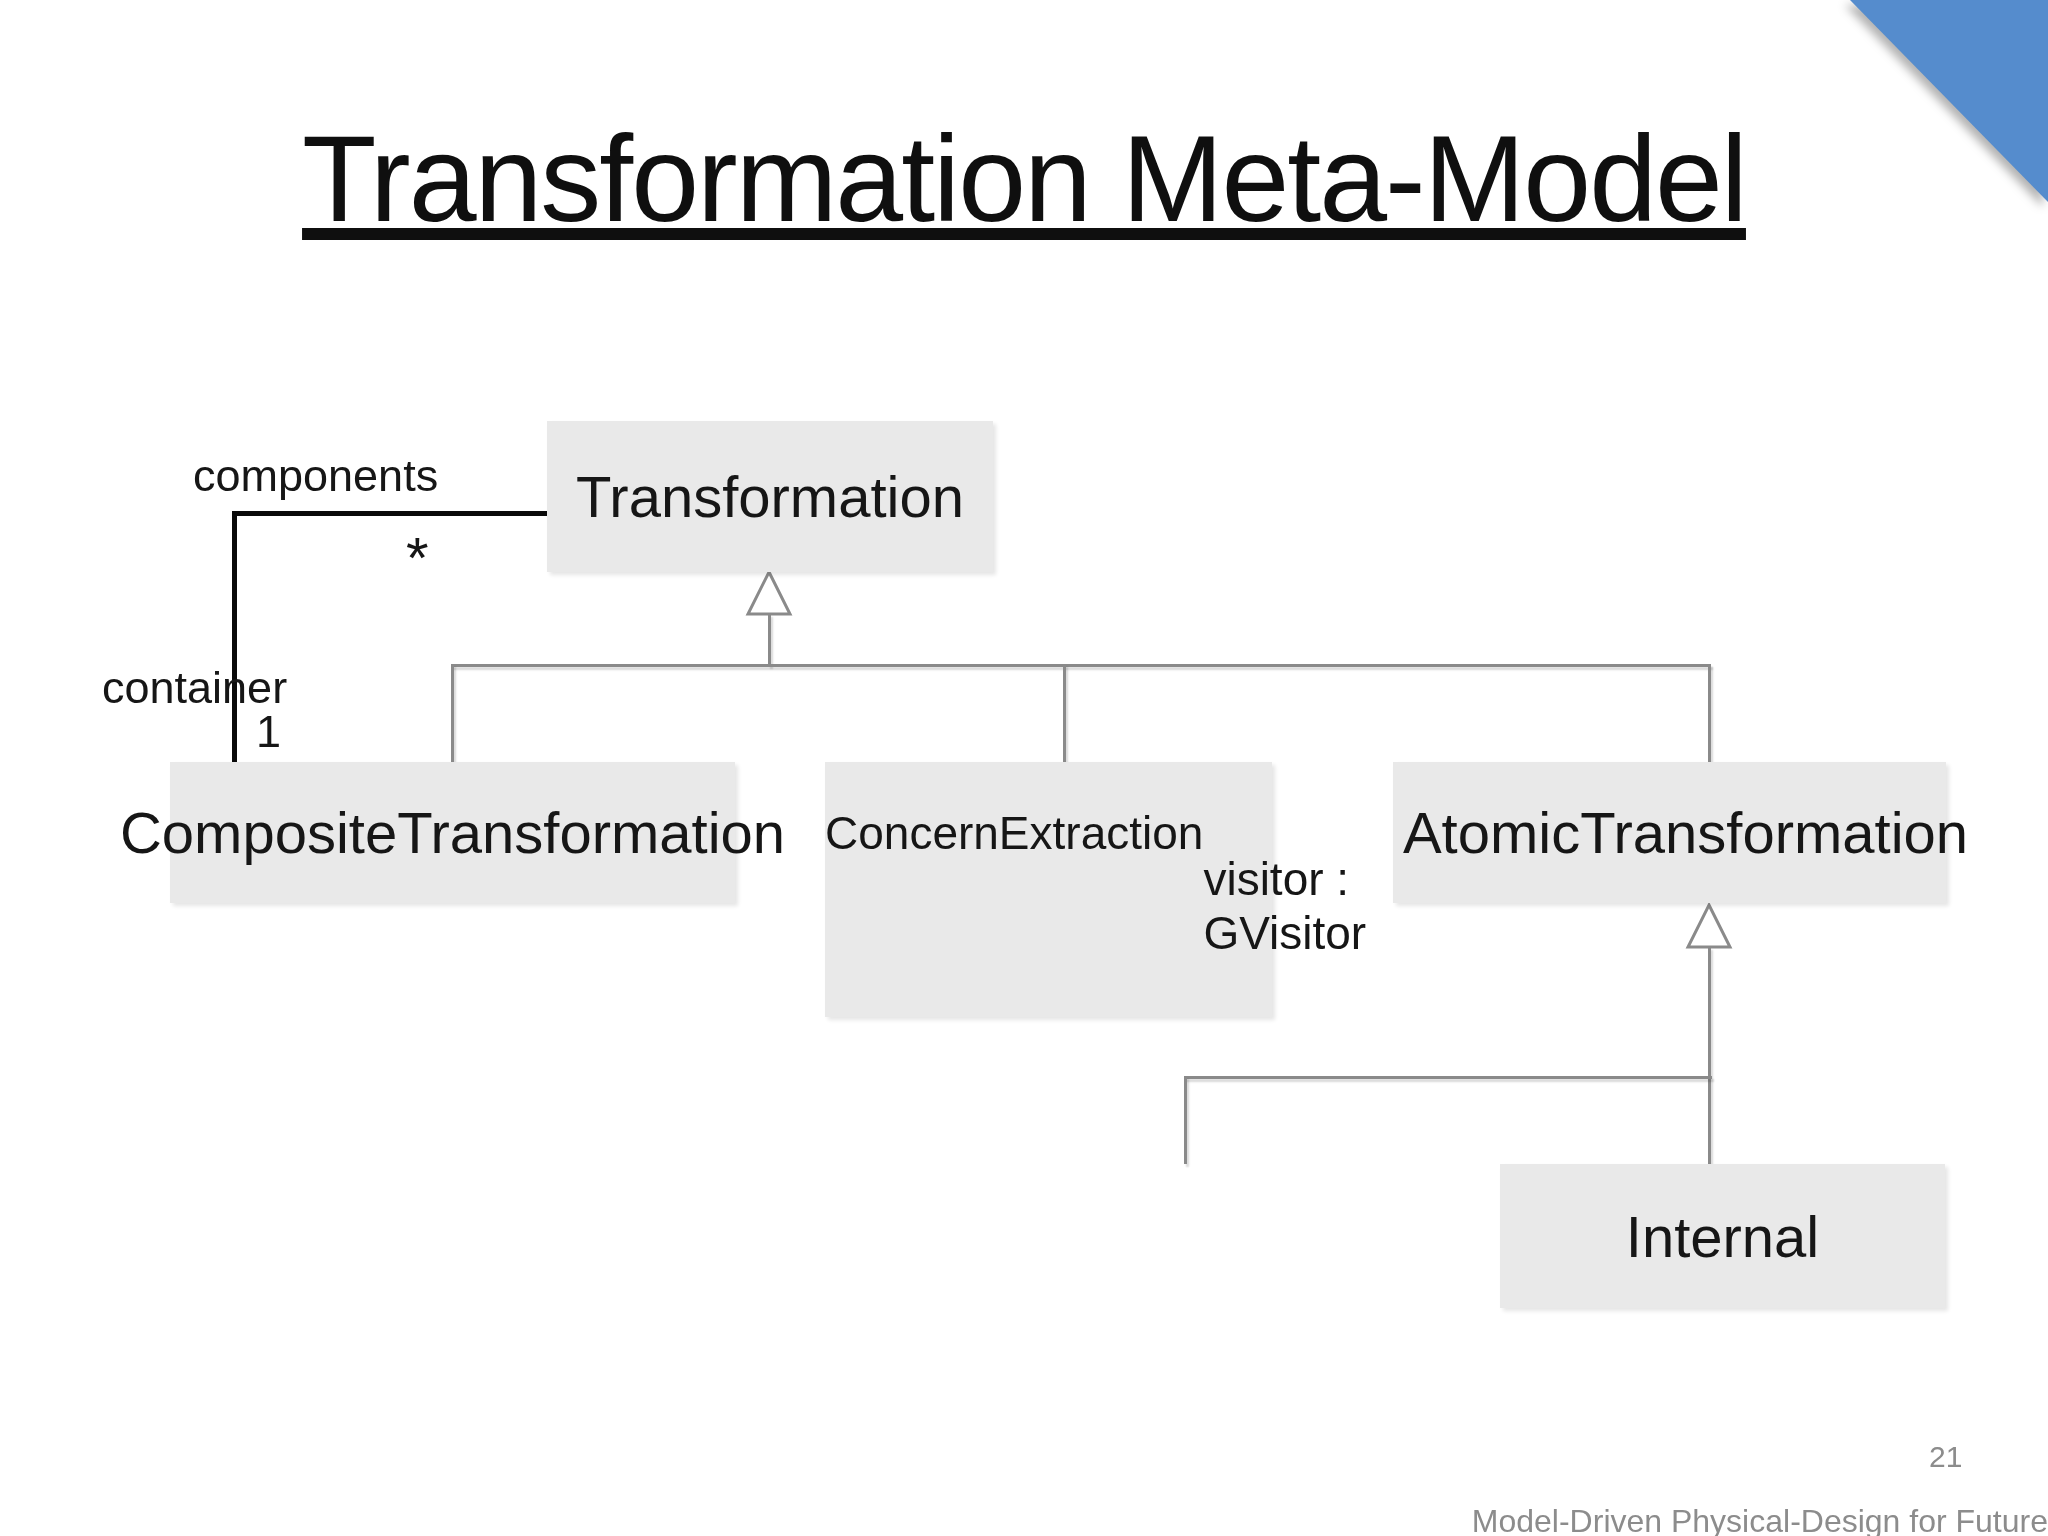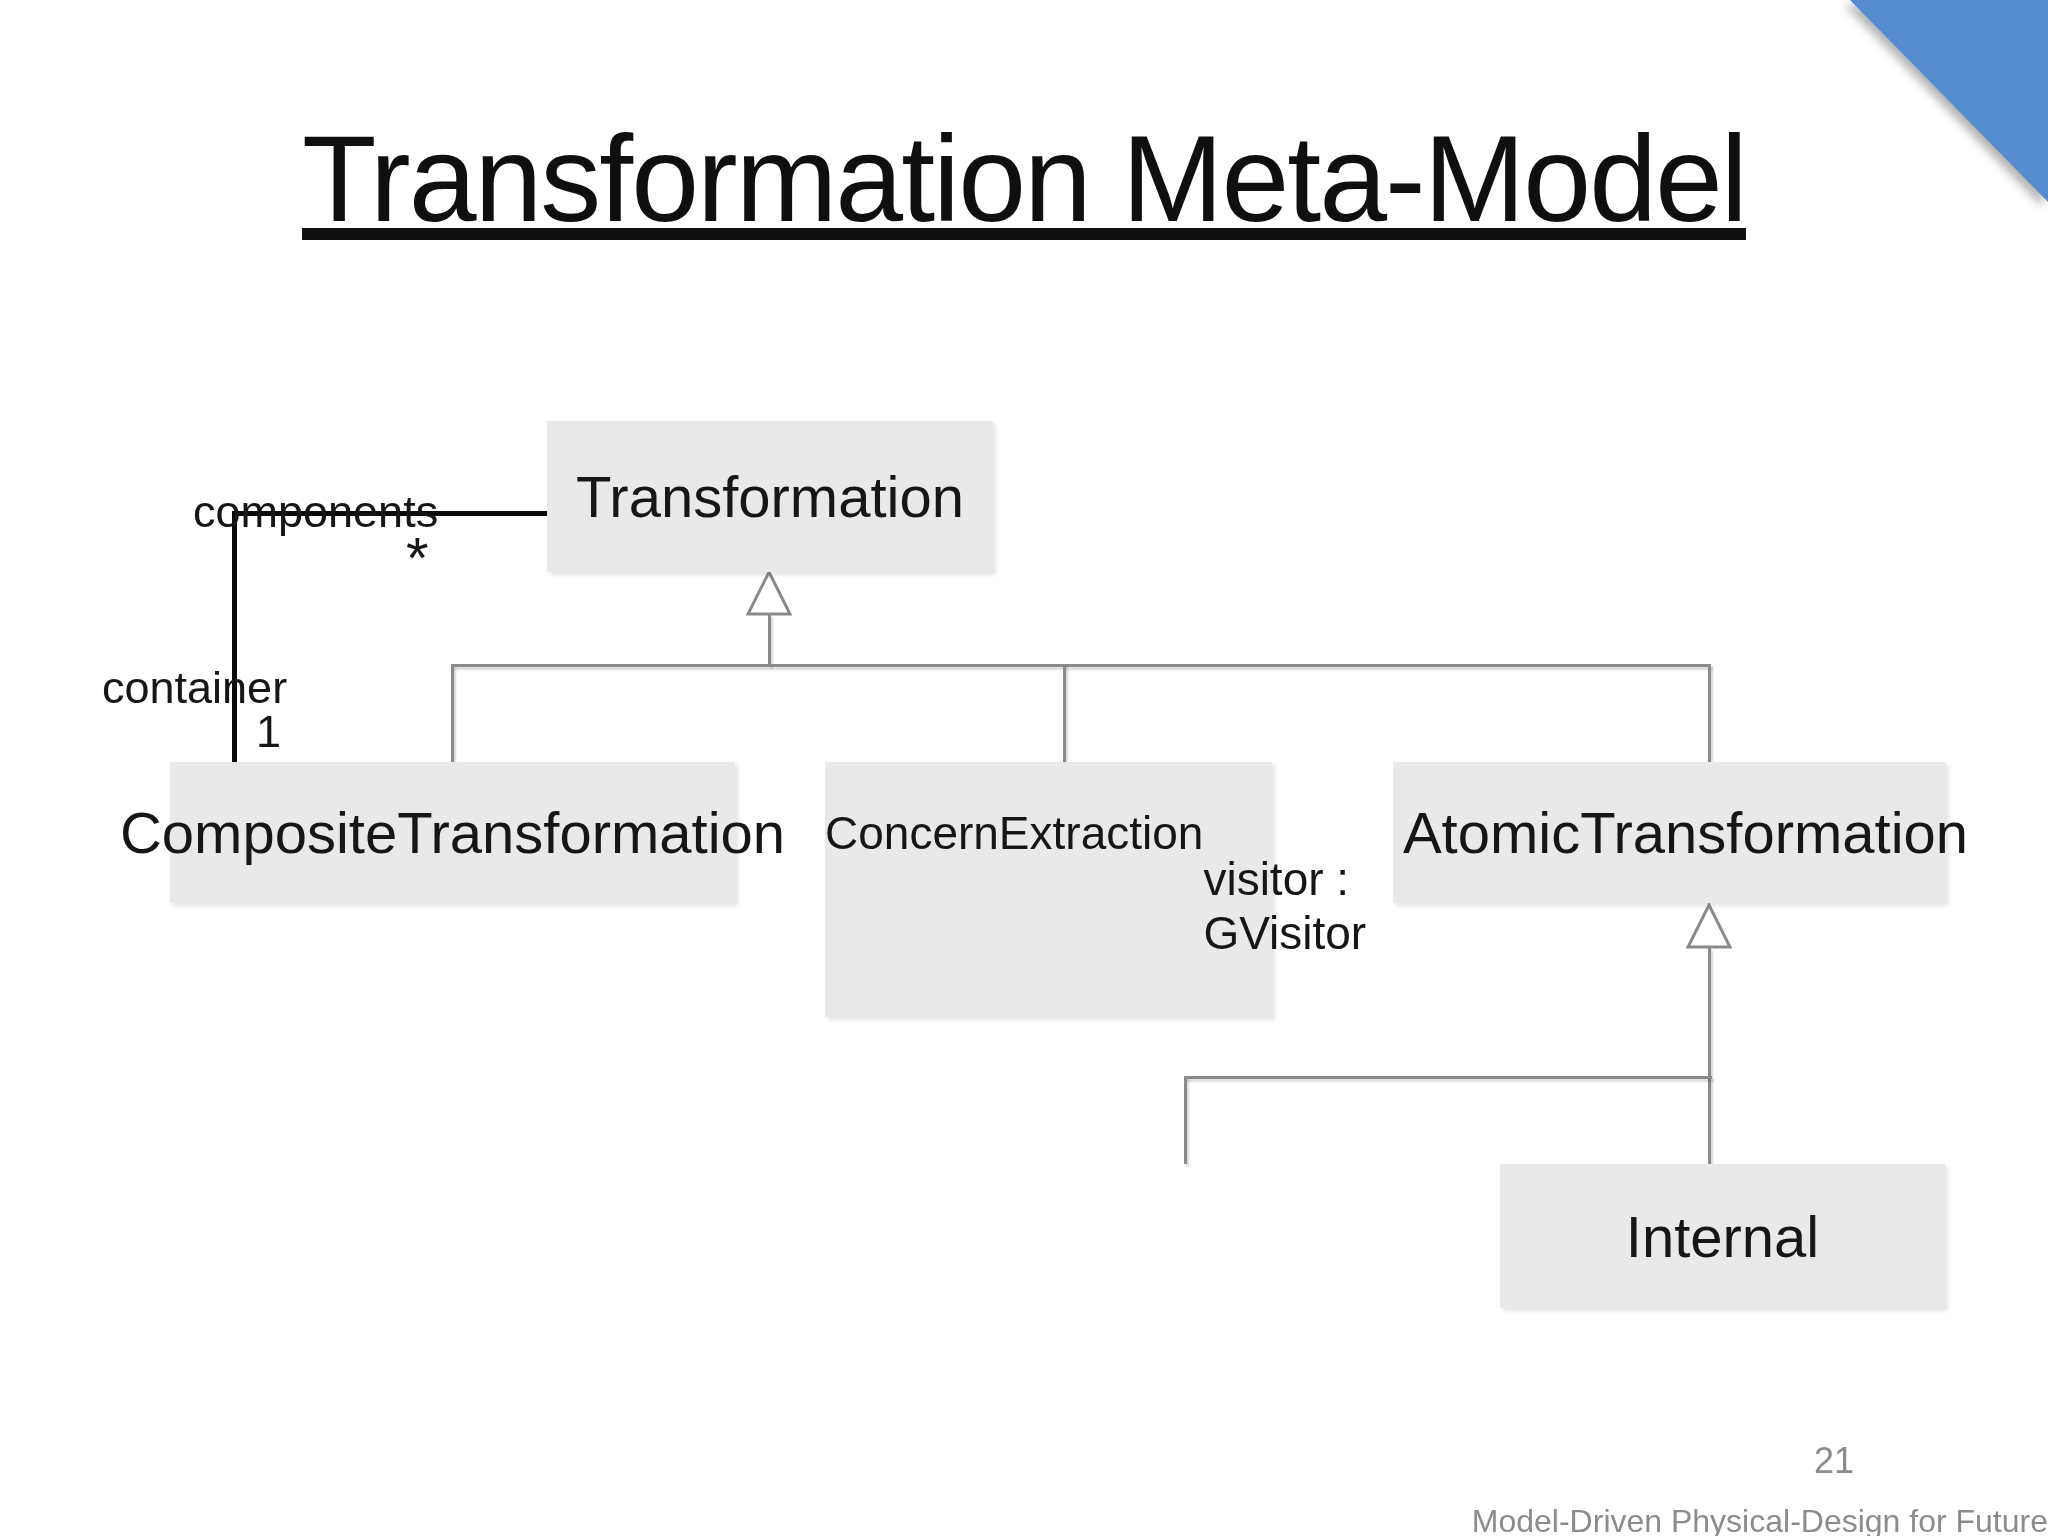--- a/index.html
+++ b/index.html
@@ -103,35 +103,35 @@
   
   .aline{position:absolute;background:var(--assoc);}
   #a-horizontal{left:232px;top:511px;width:316px;height:5px;}
   #a-vertical  {left:232px;top:511px;width:5px;height:253px;}
 
   
   .edge-label{
     position:absolute;color:var(--node-text);
     font-size:45px;white-space:nowrap;
   }
-  #label-components{left:193px;top:450px;margin-top:36px;}
+  #label-components{left:193px;top:450px;}
   #label-star      {left:406px;top:524px;font-size:58px;}
   #label-container {left:102px;top:662px;}
   #label-one       {left:256px;top:706px;}
 
   
   .footer{
     position:absolute;left:0;top:1500px;width:100%;
     text-align:right;
     color:var(--footer);
     font-size:32px;line-height:42px;
   }
   .page-number{
-    position:absolute;left:1814px;top:1440px;
-    color:var(--footer);font-size:36px;
+    position:absolute;left:1929px;top:1440px;
+    color:var(--footer);font-size:30px;
   }
 </style>
 </head>
 <body>
 
 <div class="slide">
 
   <svg class="corner-svg" viewBox="0 0 200 204" aria-hidden="true">
     <polygon points="2,0 200,0 200,202"></polygon>
   </svg>

